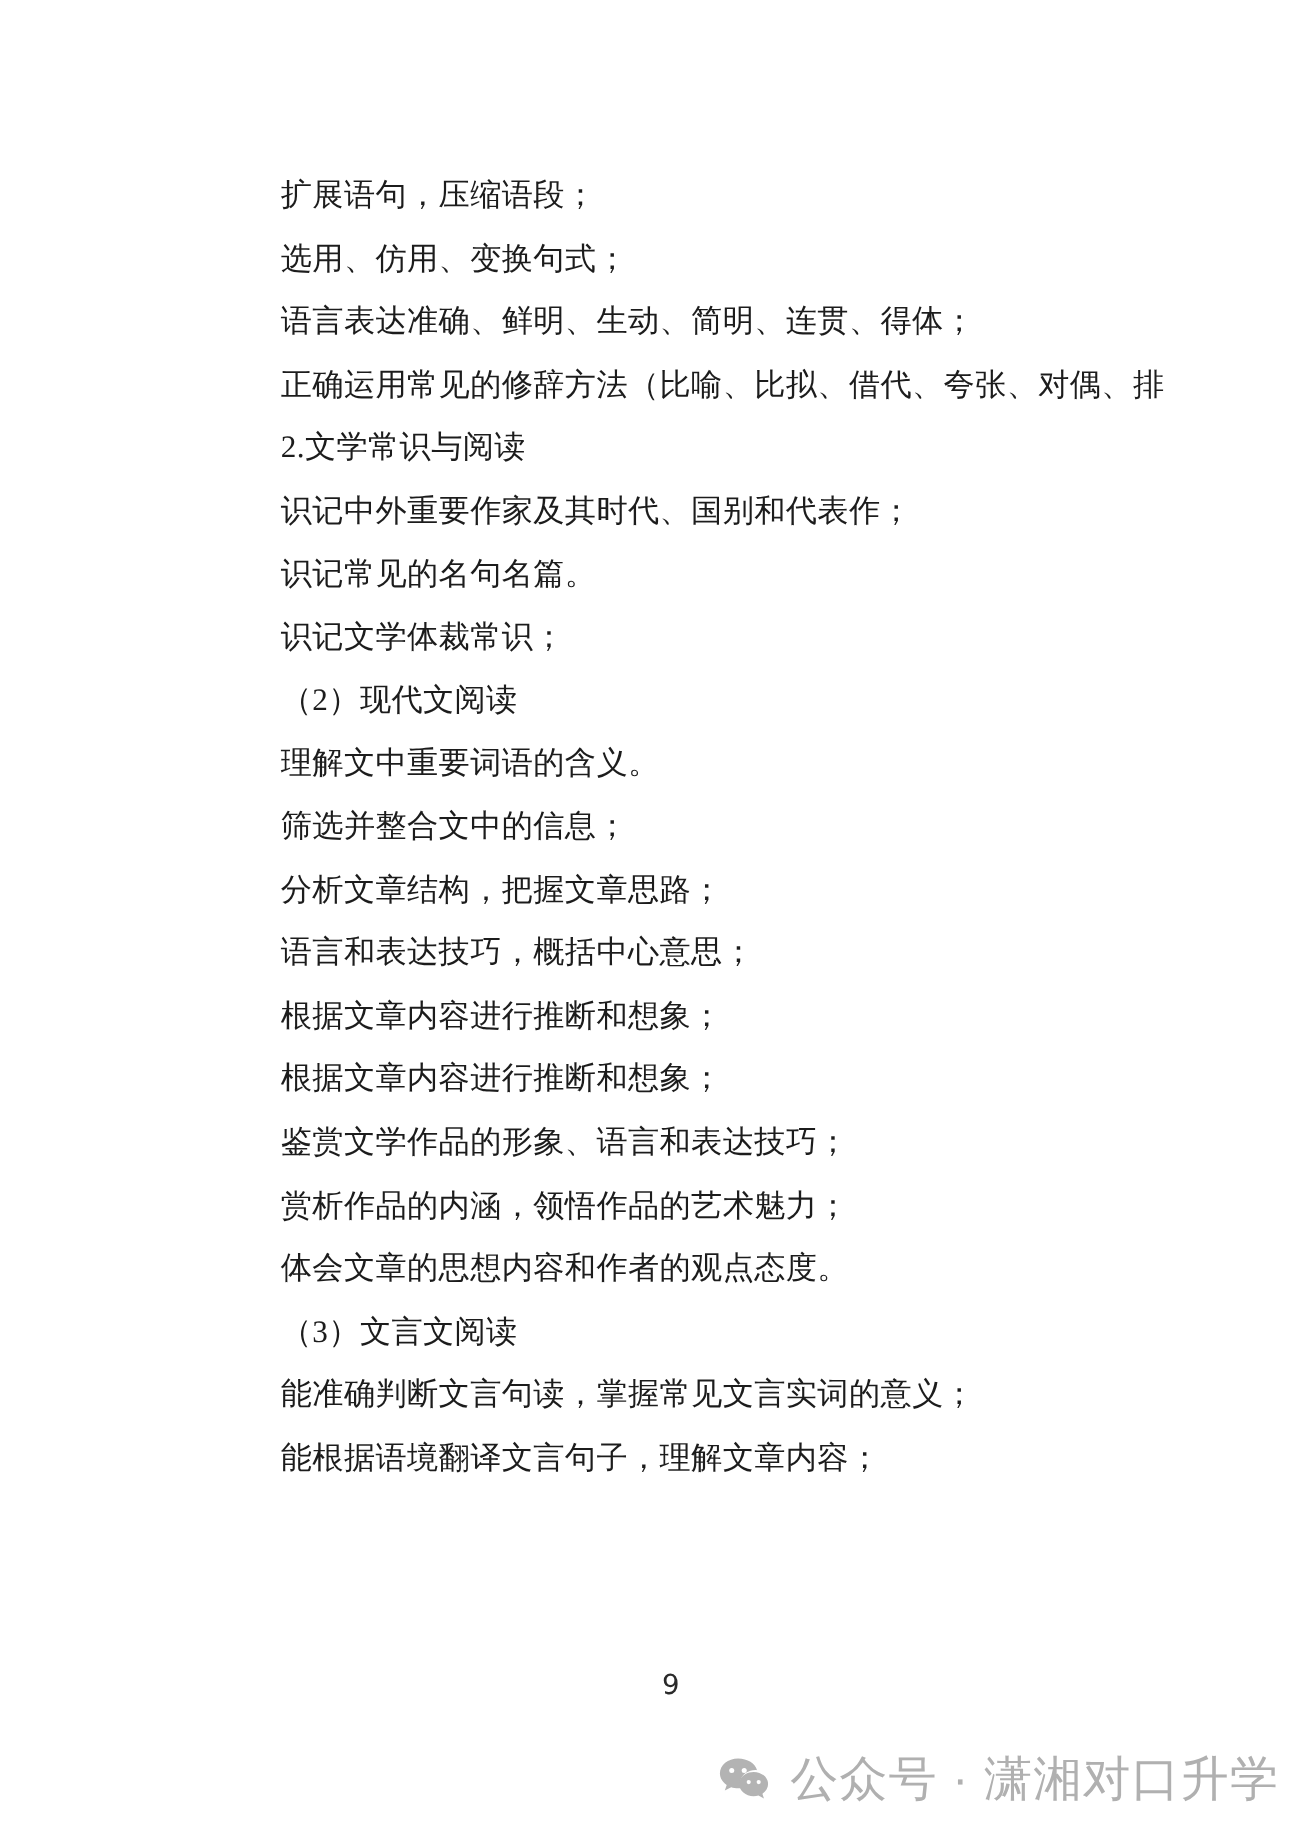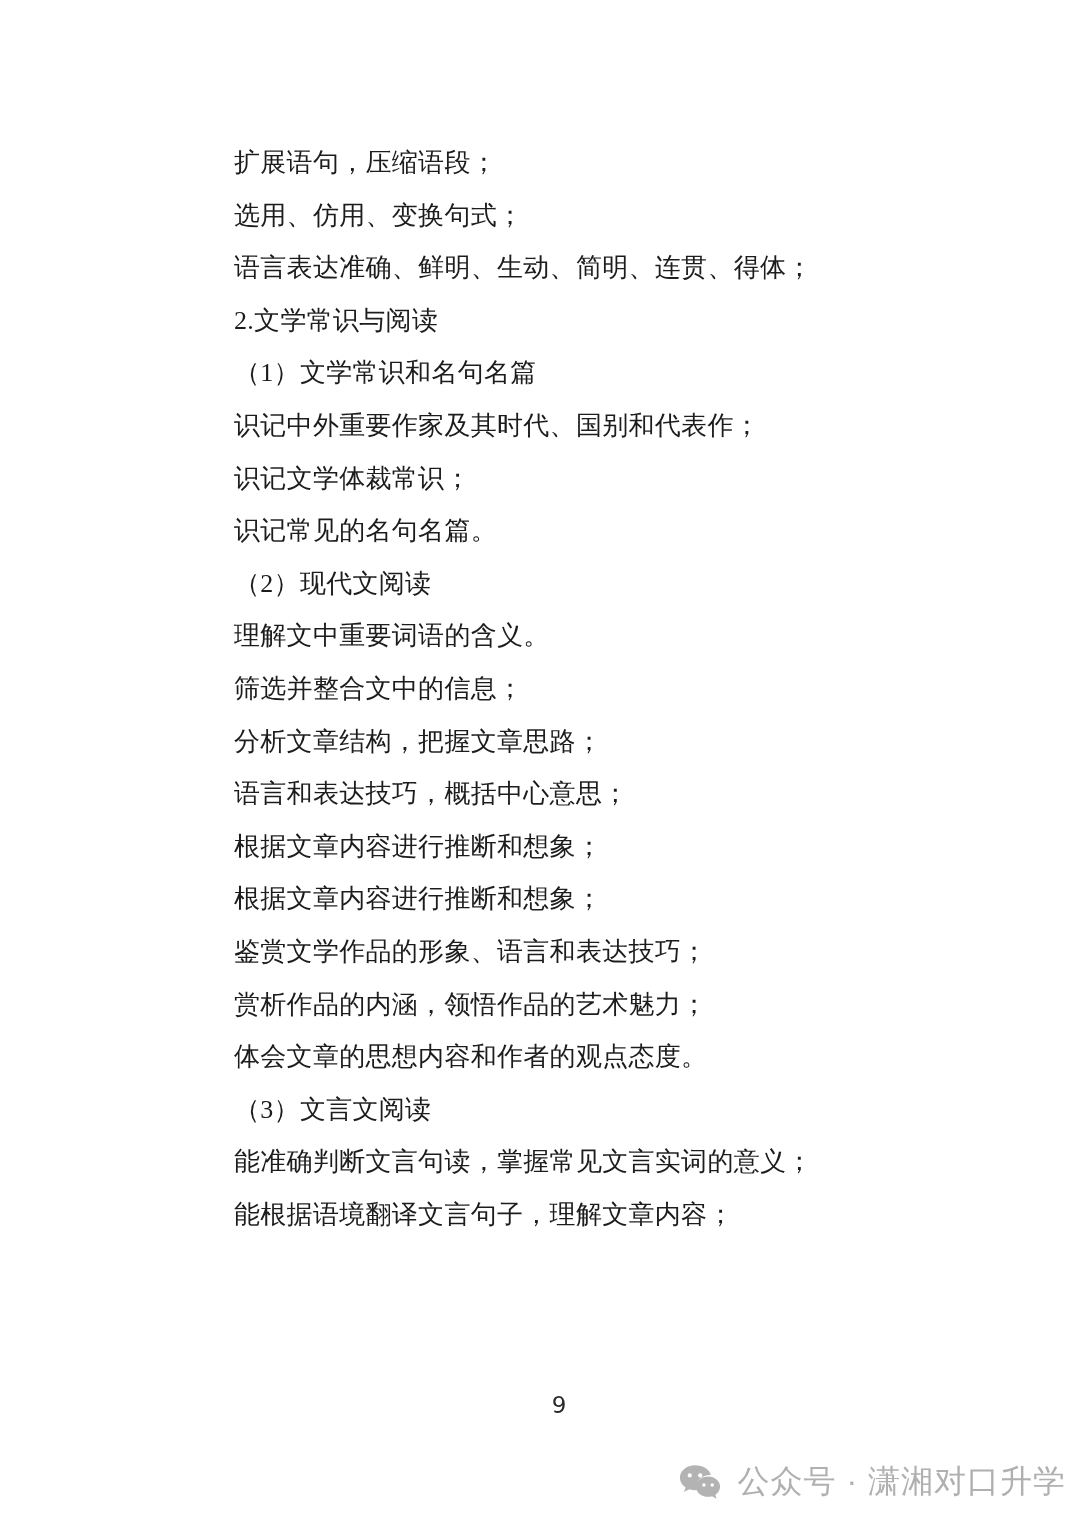--- a/index.html
+++ b/index.html
@@ -46,21 +46,21 @@
   }
   .watermark {
     position: absolute;
     top: 1458px;
     right: 33px;
     height: 48px;
     display: flex;
     align-items: center;
     gap: 17px;
     color: #b0b0b0;
-    font-size: 32px;
+    font-size: 40px;
     font-family: "Liberation Sans", "DejaVu Sans", sans-serif;
     letter-spacing: 1px;
   }
   .wx-icon {
     display: inline-flex;
     width: 42px;
     height: 37px;
   }
   .wm-text {
     white-space: nowrap;
@@ -76,33 +76,33 @@
   <div class="line">
       <span>扩展语句，压缩语段；</span>
     </div>
       <div class="line">
       <span>选用、仿用、变换句式；</span>
     </div>
       <div class="line">
       <span>语言表达准确、鲜明、生动、简明、连贯、得体；</span>
     </div>
       <div class="line">
-      <span>2.文学常识与阅读</span>
+      <span>正确运用常见的修辞方法（比喻、比拟、借代、夸张、对偶、排</span>
     </div>
       <div class="line">
-      <span>（1）文学常识和名句名篇</span>
+      <span>2.文学常识与阅读</span>
     </div>
       <div class="line">
       <span>识记中外重要作家及其时代、国别和代表作；</span>
     </div>
       <div class="line">
-      <span>识记文学体裁常识；</span>
+      <span>识记常见的名句名篇。</span>
     </div>
       <div class="line">
-      <span>识记常见的名句名篇。</span>
+      <span>识记文学体裁常识；</span>
     </div>
       <div class="line">
       <span>（2）现代文阅读</span>
     </div>
       <div class="line">
       <span>理解文中重要词语的含义。</span>
     </div>
       <div class="line">
       <span>筛选并整合文中的信息；</span>
     </div>

